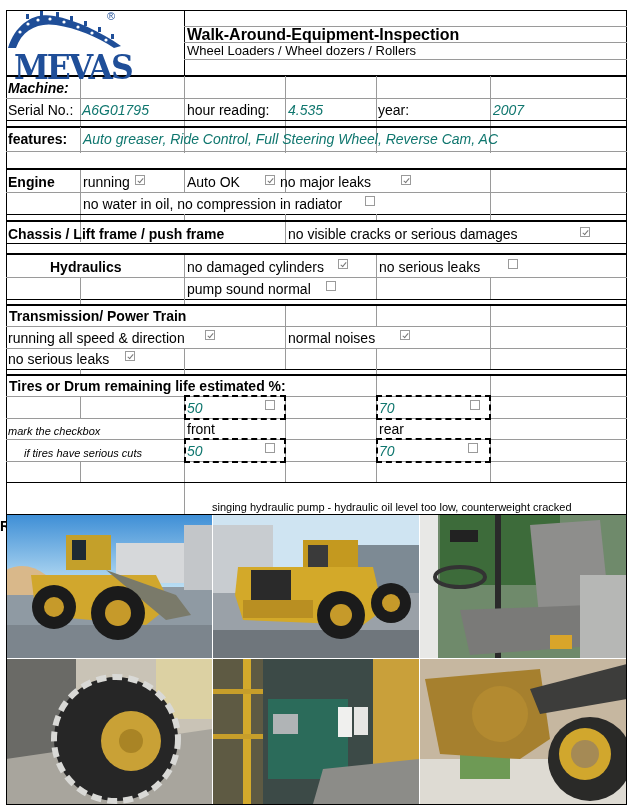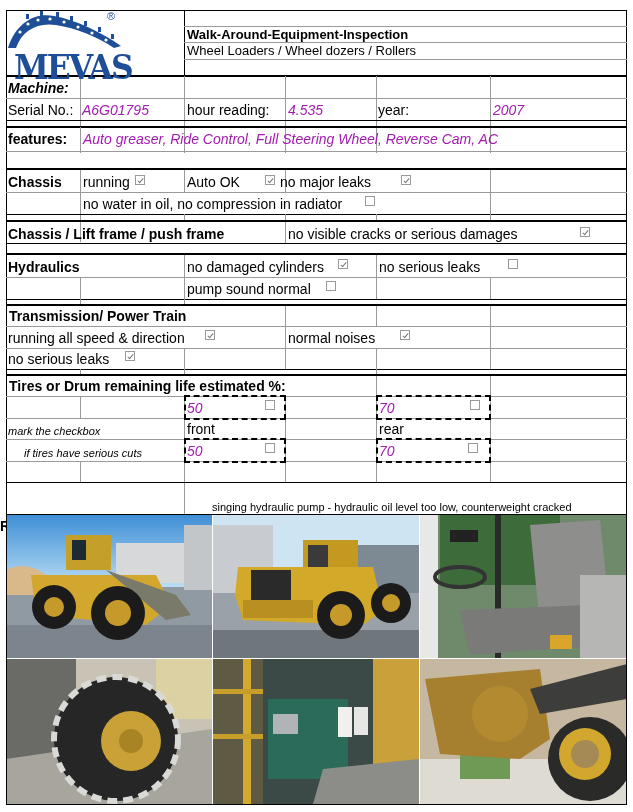--- a/index.html
+++ b/index.html
@@ -5,21 +5,21 @@
   html,body{margin:0;padding:0;background:#fff;}
   body{width:633px;height:812px;position:relative;overflow:hidden;font-family:"Liberation Sans","DejaVu Sans",sans-serif;color:#000;}
   .abs{position:absolute;}
   .hl{position:absolute;height:1px;background:#000;}
   .hl.g{background:#9a9a9a;}
   .hl.t{height:2px;}
   .vl{position:absolute;width:1px;background:#000;}
   .vl.g{background:#9a9a9a;}
   .txt{position:absolute;font-size:14px;line-height:16px;white-space:nowrap;}
   .b{font-weight:bold;}
-  .val{color:#a21caf;font-style:italic;}
+  .val{color:#0f766e;font-style:italic;}
   .sm{font-size:11px;font-style:italic;}
   .cb{position:absolute;width:10px;height:10px;border:1px solid #9a9a9a;background:#fff;box-sizing:border-box;}
   .cb.checked::after{content:"";position:absolute;left:3px;top:1px;width:2px;height:5px;border:solid #777;border-width:0 1px 1px 0;transform:rotate(40deg);}
   .dash{position:absolute;border:2px dashed #000;box-sizing:border-box;}
   .photo{position:absolute;overflow:hidden;}
   
   .logo-word{position:absolute;left:8px;top:38px;font-family:"DejaVu Serif",serif;font-weight:bold;font-size:30px;color:#1f4e98;letter-spacing:-2px;transform:scaleX(1.05) scaleY(1.1);transform-origin:left top;}
 </style>
 </head>
 <body>
@@ -125,49 +125,49 @@
       <rect x="64" y="6" width="3" height="5"></rect>
         <rect x="78" y="11" width="3" height="5"></rect>
         <rect x="92" y="17" width="3" height="5"></rect>
       <rect x="105" y="24" width="3" height="5"></rect>
     </g>
   </svg>
   <span class="logo-word">MEVAS</span>
   <span class="abs" style="left:101px;top:0px;font-size:11px;color:#1f4e98;">®</span>
 </div>
 
-<span class="txt b" style="left:187px;top:27px;font-size:13px;">Walk-Around-Equipment-Inspection</span>
+<span class="txt b" style="left:187px;top:27px;font-size:16px;">Walk-Around-Equipment-Inspection</span>
 <span class="txt" style="left:187px;top:43px;font-size:13px;">Wheel Loaders / Wheel dozers / Rollers</span>
 
 <span class="txt b" style="left:8px;top:80px;font-style:italic;">Machine:</span>
 <span class="txt" style="left:8px;top:102px;">Serial No.:</span>
 <span class="txt val" style="left:82px;top:102px;">A6G01795</span>
 <span class="txt" style="left:187px;top:102px;">hour reading:</span>
 <span class="txt val" style="left:288px;top:102px;">4.535</span>
 <span class="txt" style="left:378px;top:102px;">year:</span>
 <span class="txt val" style="left:493px;top:102px;">2007</span>
 
 <span class="txt b" style="left:8px;top:131px;">features:</span>
 <span class="txt val" style="left:83px;top:131px;">Auto greaser, Ride Control, Full Steering Wheel, Reverse Cam, AC</span>
 
-<span class="txt b" style="left:8px;top:174px;">Chassis</span>
+<span class="txt b" style="left:8px;top:174px;">Engine</span>
 <span class="txt" style="left:83px;top:174px;">running</span>
 <span class="cb checked" style="left:135px;top:175px;"></span>
 <span class="txt" style="left:187px;top:174px;">Auto OK</span>
 <span class="cb checked" style="left:265px;top:175px;"></span>
 <span class="txt" style="left:280px;top:174px;">no major leaks</span>
 <span class="cb checked" style="left:401px;top:175px;"></span>
 <span class="txt" style="left:83px;top:196px;">no water in oil, no compression in radiator</span>
 <span class="cb" style="left:365px;top:196px;"></span>
 
 <span class="txt b" style="left:8px;top:226px;">Chassis / Lift frame / push frame</span>
 <span class="txt" style="left:288px;top:226px;">no visible cracks or serious damages</span>
 <span class="cb checked" style="left:580px;top:227px;"></span>
 
-<span class="txt b" style="left:8px;top:259px;">Hydraulics</span>
+<span class="txt b" style="left:8px;top:259px;padding-left:42px;">Hydraulics</span>
 <span class="txt" style="left:187px;top:259px;">no damaged cylinders</span>
 <span class="cb checked" style="left:338px;top:259px;"></span>
 <span class="txt" style="left:379px;top:259px;">no serious leaks</span>
 <span class="cb" style="left:508px;top:259px;"></span>
 <span class="txt" style="left:187px;top:281px;">pump sound normal</span>
 <span class="cb" style="left:326px;top:281px;"></span>
 
 <span class="txt b" style="left:9px;top:308px;">Transmission/ Power Train</span>
 <span class="txt" style="left:8px;top:330px;">running all speed &amp; direction</span>
 <span class="cb checked" style="left:205px;top:330px;"></span>

